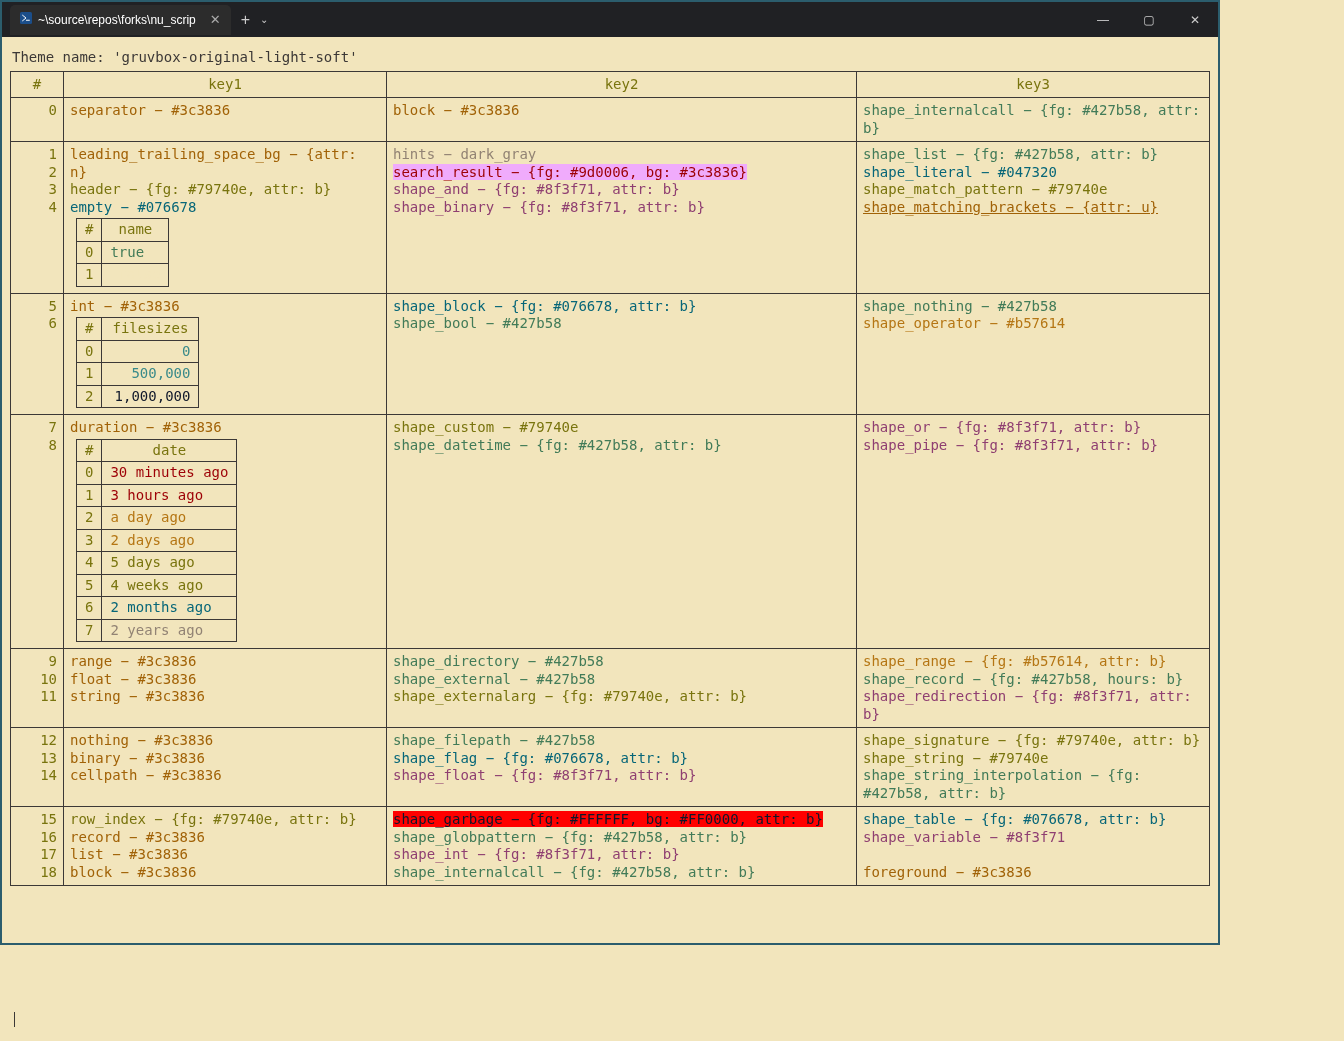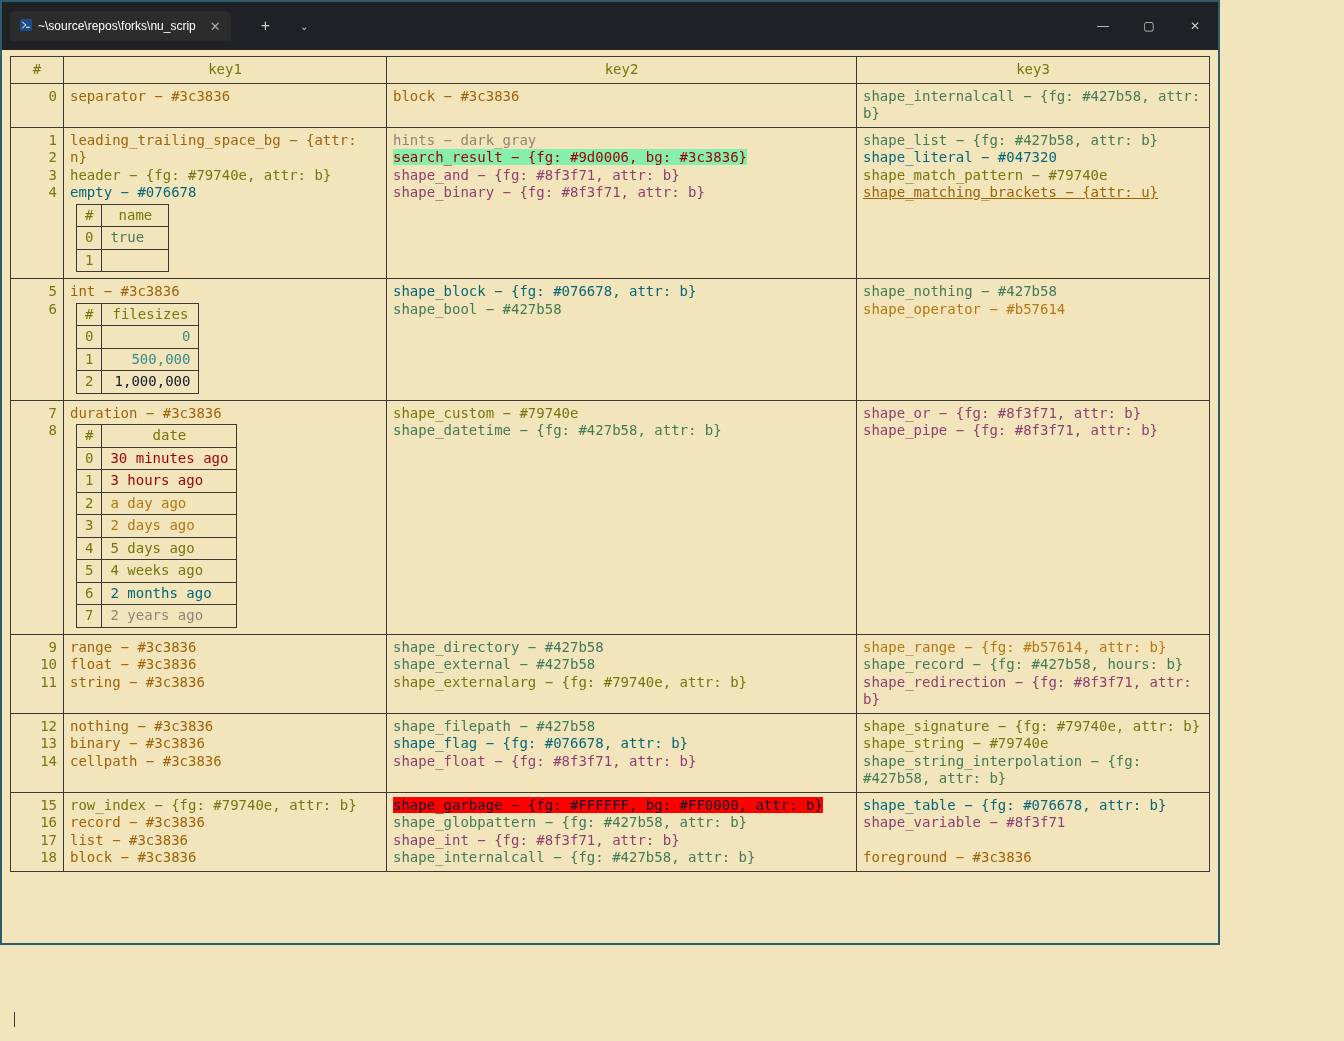--- a/index.html
+++ b/index.html
@@ -16,28 +16,27 @@
   .window {
     width: 1220px;
     height: 945px;
     background: #F2E5BC;
     border: 2px solid #2b5d6d;
     box-sizing: border-box;
     display: flex;
     flex-direction: column;
   }
   .titlebar {
-    height: 48px;
+    height: 35px;
     background: #202124;
     display: flex;
     align-items: center;
     color: #bbb;
     font-family: "Segoe UI", sans-serif;
     font-size: 12px;
-    gap: 20px;
   }
   .tab {
     display: flex;
     align-items: center;
     height: 30px;
     margin-left: 8px;
     padding: 0 10px;
     background: #2c2c2c;
     border-radius: 5px 5px 0 0;
     color: #fff;
@@ -89,21 +88,21 @@
   .c-olive  { color: #79740e; }
   .c-teal   { color: #076678; }
   .c-teal2  { color: #398a8a; }
   .c-green  { color: #427b58; }
   .c-purple { color: #8f3f71; }
   .c-yellow { color: #b57614; }
   .c-red    { color: #9d0006; }
   .c-grey   { color: #928374; }
   .c-white  { color: #f2e5bc; }
   .c-blue   { color: #0f172a; }
-  .bg-dark  { background: #86efac; }
+  .bg-dark  { background: #f0abfc; }
   .bg-red   { background: #ff0000; color: #0f172a; }
   .underline { text-decoration: underline; }
   .prompt { position: absolute; bottom: 14px; left: 14px; }
   .cursor { display:inline-block; width: 1px; height: 15px; border-left: 1px solid #3c3836; vertical-align: middle; }
 </style>
 </head>
 <body>
 
 <div class="window">
   <div class="titlebar">
@@ -120,20 +119,21 @@
     <span class="newtab">+</span>
     <span class="chev">⌄</span>
     <div class="winbtns">
       <div class="winbtn">—</div>
       <div class="winbtn">▢</div>
       <div class="winbtn">✕</div>
     </div>
   </div>
 
   <div class="terminal">
+    <div class="themeline">Theme name: 'gruvbox-original-light-soft'</div>
 
     <table class="outer">
       <thead>
         <tr>
           <th style="width:40px">#</th>
           <th style="width:310px">key1</th>
           <th>key2</th>
           <th style="width:340px">key3</th>
         </tr>
       </thead>

